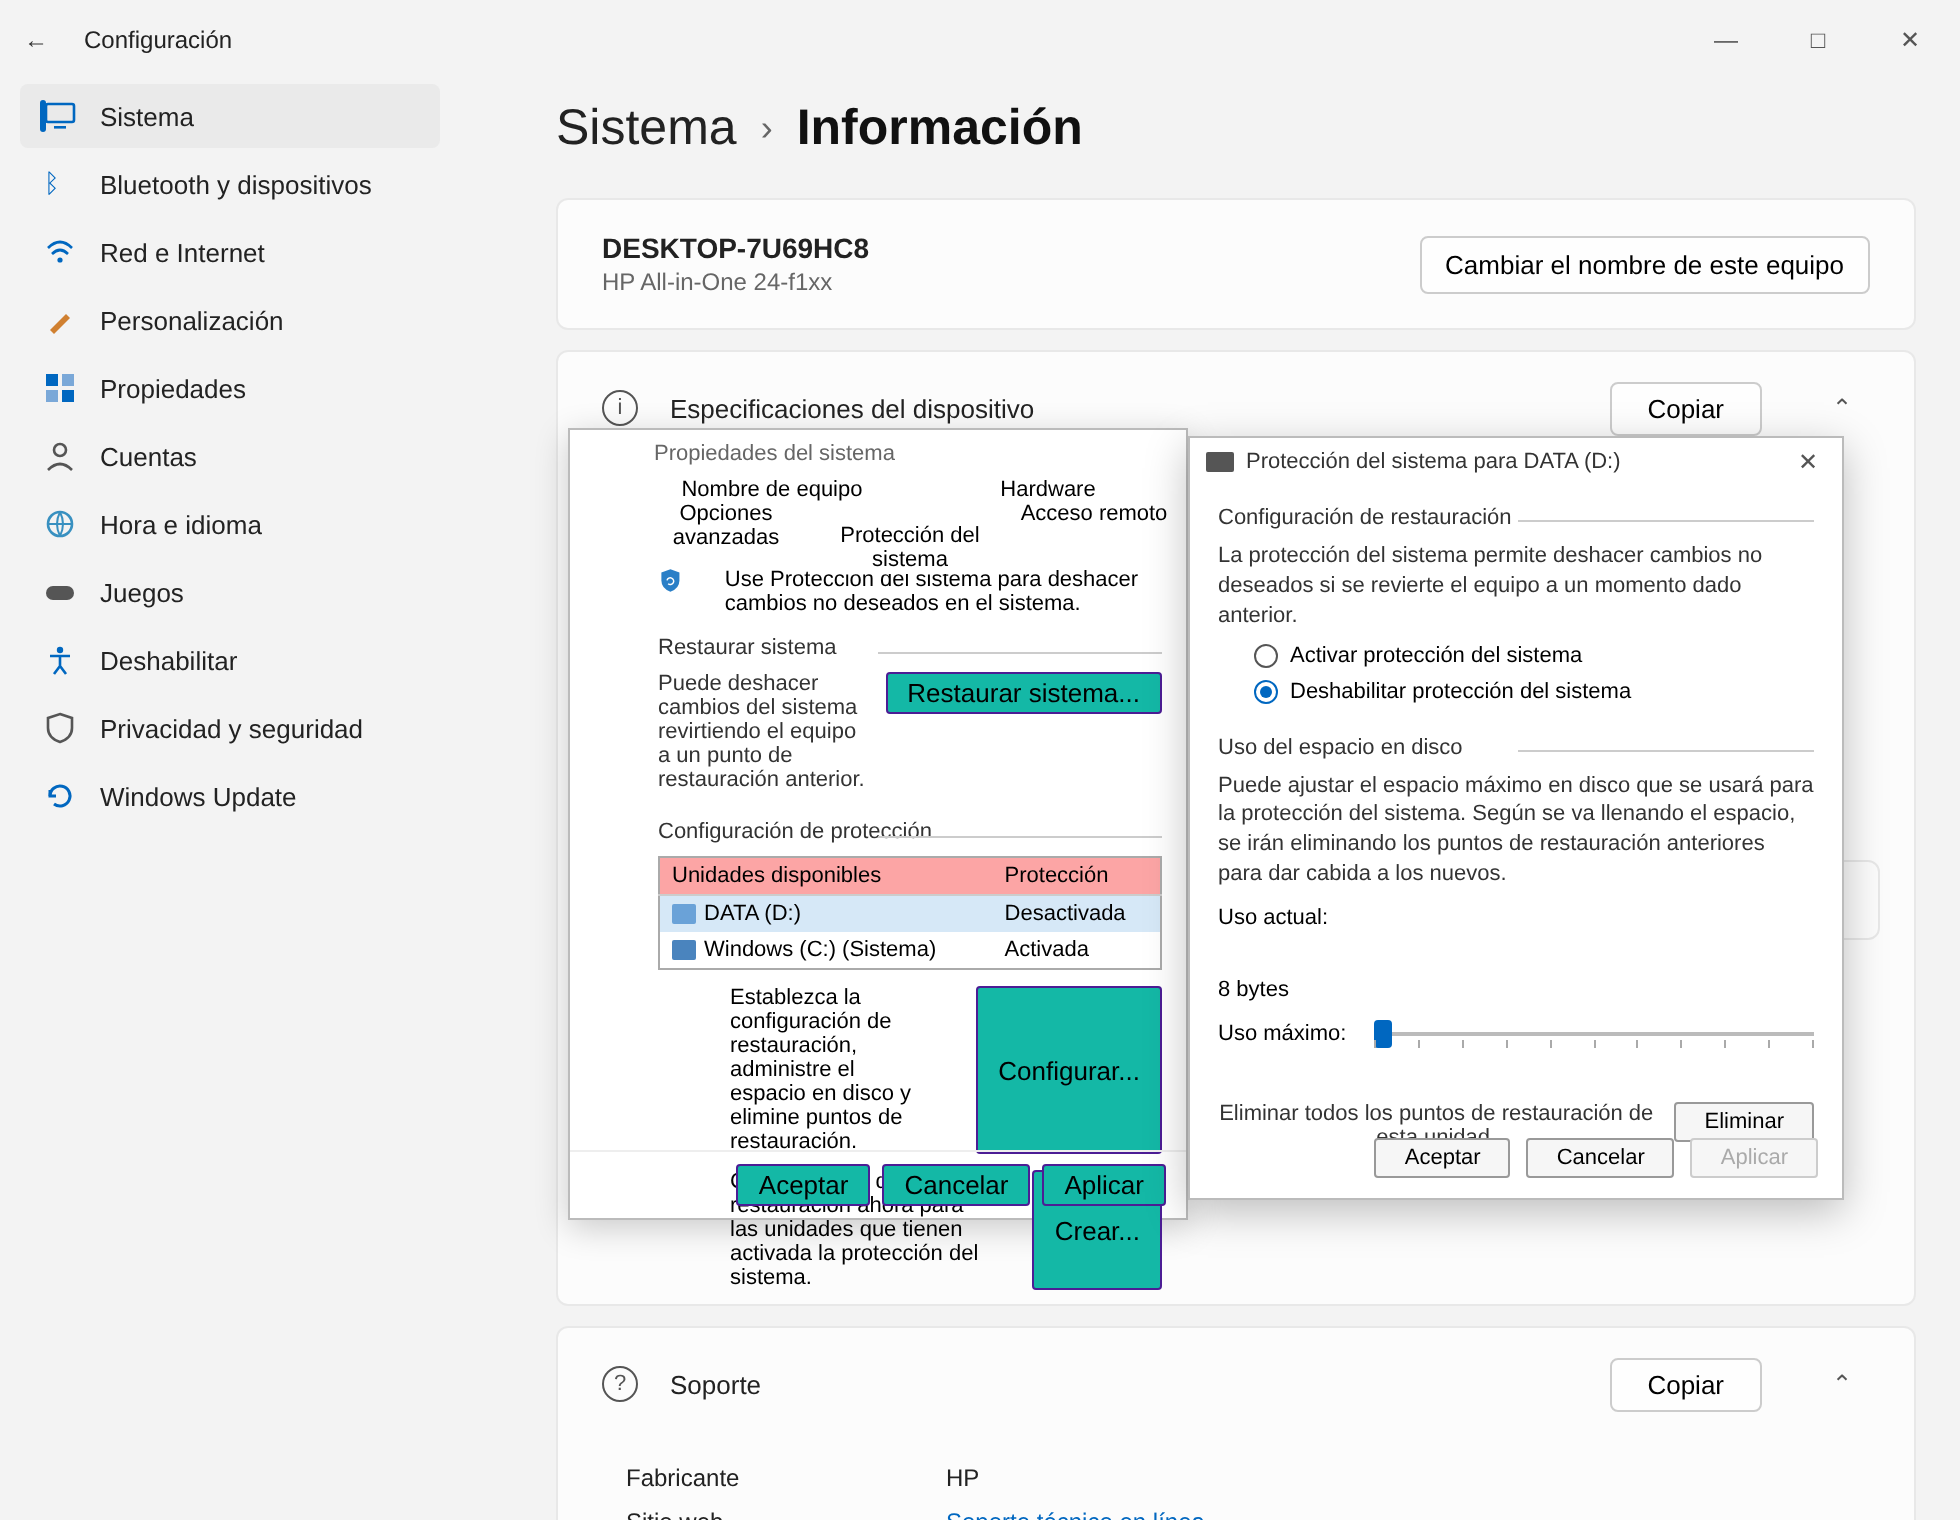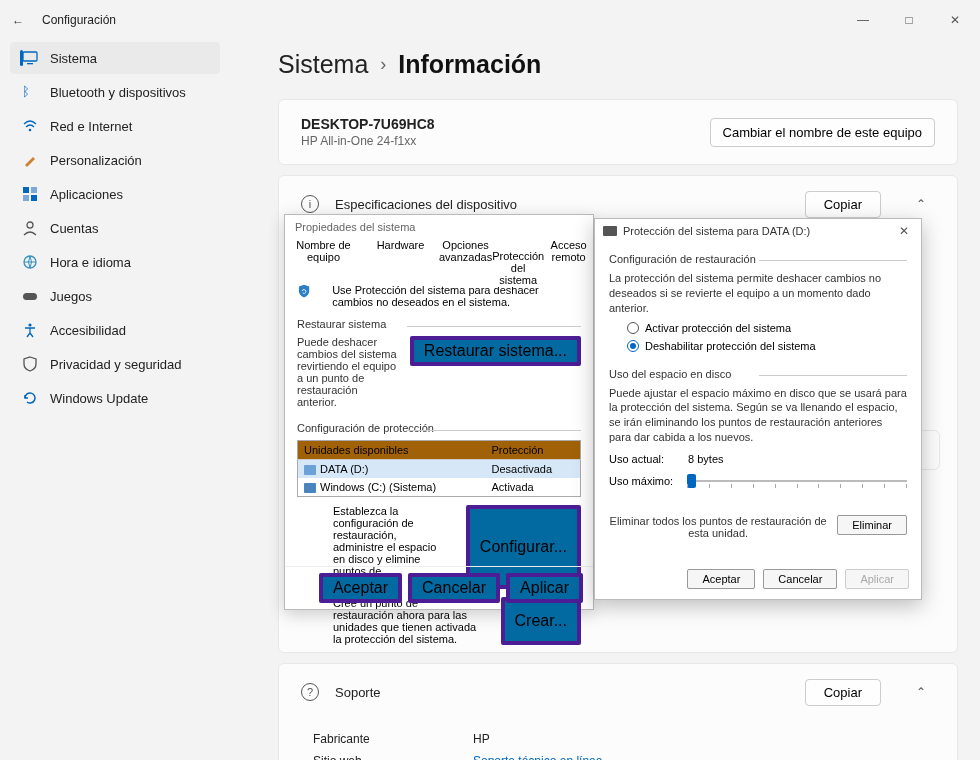--- a/index.html
+++ b/index.html
@@ -41,36 +41,36 @@
   .sect-header .copy-btn { margin-left:auto; padding:5px 18px; border:1px solid #ccc; background:#fefefe; border-radius:4px; font-size:13px; }
   .sect-header .chev { width:28px; height:28px; display:flex; align-items:center; justify-content:center; margin-left:10px; color:#555; font-size:12px; }
 
   .sect-body { padding:4px 34px 18px 34px; font-size:12px; color:#333; }
   .kvrow { display:flex; margin-top:8px; }
   .kvrow .k { width:160px; color:#222; }
   .kvrow .v { color:#222; }
   .kvrow .v.link { color:#0067c0; }
 
   
-  .dlg1 { position:absolute; left:284px; top:214px; width:310px; height:396px; background:#fff; border:1px solid #bbb; box-shadow:0 4px 16px rgba(0,0,0,.2); font-size:11px; }
+  .dlg1 { position:absolute; left:284px; top:214px; width:310px; height:396px; background:#fff; border:1px solid #bbb; box-shadow:0 4px 16px rgba(0,0,0,.2); font-size:11px;padding-left:32px; }
   .dlg1-title { padding:6px 10px; font-size:11px; color:#666; }
-  .dlg1-tabs-wrap { display:flex; flex-direction:row; width:100%; }
+  .dlg1-tabs-wrap { display:flex; flex-direction:column; width:100%; }
   .dlg1-tabs-wrap .row { display:flex; width:100%; }
   .dlg1-tabs-wrap .row .tab { flex:1; text-align:center; }
   .dlg1-tabs-wrap .row .tab.active { background:#fff; border-bottom:1px solid #fff; position:relative; top:11px; }
   .dlg1-body { padding:8px 12px; }
   .dlg1-body .intro { display:flex; gap:21px; align-items:flex-start; }
   .dlg1-body .intro .shield { width:22px; height:22px; }
   .dlg1 .group-title { font-size:11px; color:#333; margin-top:10px; padding-bottom:2px; position:relative; }
   .dlg1 .group-title::after { content:""; position:absolute; left:110px; right:0; top:8px; height:1px; background:#ccc; }
   .dlg1 .rst-desc { font-size:11px; color:#333; margin-top:4px; display:flex; gap:10px; align-items:flex-start; }
-  .dlg1 .btn { padding:2px 10px; border:4px solid #4c1d95; background:#0369a1; font-size:16px; border-radius:2px; }
+  .dlg1 .btn { padding:2px 10px; border:1px solid #4c1d95; background:#14b8a6; font-size:13px; border-radius:2px; }
   .dlg1 table { width:100%; border:1px solid #aaa; border-collapse:collapse; font-size:11px; margin-top:4px; }
   .dlg1 th, .dlg1 td { text-align:left; padding:3px 6px; }
-  .dlg1 th { background:#a16207; border-bottom:1px solid #ccc; font-weight:normal; }
+  .dlg1 th { background:#fca5a5; border-bottom:1px solid #ccc; font-weight:normal; }
   .dlg1 tr.sel td { background:#d6e8f7; }
   .dlg1 .cfg-desc { display:flex; gap:20px; margin-top:8px; font-size:11px;margin-left:36px; }
   .dlg1 .cfg-desc .txt { flex:1; }
   .dlg1-footer { display:flex; gap:6px; justify-content:flex-end; padding:6px 10px; border-top:1px solid #eee; position:absolute; bottom:0; left:0; right:0; }
   .dlg1 .drive-ico { display:inline-block; width:12px; height:10px; background:#6aa2d8; margin-right:4px; border-radius:1px; vertical-align:middle; }
 
   
   .dlg2 { position:absolute; left:594px; top:218px; width:328px; height:382px; background:#fff; border:1px solid #bbb; box-shadow:0 6px 20px rgba(0,0,0,.25); font-size:11px; }
   .dlg2-title { display:flex; align-items:center; padding:5px 8px; }
   .dlg2-title .dsk { width:14px; height:10px; background:#555; margin-right:6px; border-radius:1px; }
@@ -78,21 +78,21 @@
   .dlg2-title .x { margin-left:auto; font-size:12px; color:#555; padding:0 4px; }
   .dlg2-body { padding:6px 14px; }
   .dlg2 .grp { margin-top:4px; }
   .dlg2 .grp .gt { font-size:11px; color:#333; position:relative; padding-bottom:2px; }
   .dlg2 .grp .gt::after { content:""; position:absolute; left:150px; right:0; top:7px; height:1px; background:#ccc; }
   .dlg2 .gtxt { font-size:11px; color:#333; margin-top:4px; line-height:1.35; }
   .dlg2 .radio { display:flex; align-items:center; gap:6px; margin-top:6px; margin-left:18px; }
   .dlg2 .radio .r { width:12px; height:12px; border:1px solid #555; border-radius:50%; display:flex; align-items:center; justify-content:center; }
   .dlg2 .radio .r.sel { border-color:#0067c0; }
   .dlg2 .radio .r.sel::after { content:""; width:6px; height:6px; background:#0067c0; border-radius:50%; }
-  .dlg2 .usage { display:flex; gap:24px; margin-top:8px; }
+  .dlg2 .usage { display:flex; gap:24px; margin-top:8px;flex-direction:column; }
   .dlg2 .slider-wrap { display:flex; align-items:center; gap:14px; margin-top:6px; }
   .dlg2 .slider { position:relative; flex:1; height:20px; }
   .dlg2 .slider .track { position:absolute; left:0; right:0; top:9px; height:2px; background:#bbb; }
   .dlg2 .slider .thumb { position:absolute; left:0; top:3px; width:9px; height:14px; background:#0067c0; border-radius:2px; }
   .dlg2 .slider .ticks { position:absolute; left:0; right:0; top:13px; display:flex; justify-content:space-between; }
   .dlg2 .slider .ticks span { width:1px; height:4px; background:#aaa; }
   .dlg2 .delrow { display:flex; align-items:flex-start; gap:10px; margin-top:24px; }
   .dlg2 .delrow .dt { flex:1; font-size:11px; color:#333;text-align:center; }
   .dlg2 .btn { padding:3px 14px; border:1px solid #999; background:#f6f6f6; font-size:11px; border-radius:2px; }
   .dlg2-footer { position:absolute; bottom:10px; right:12px; display:flex; gap:8px; }
@@ -141,21 +141,21 @@
           </svg></span>
       <span>Personalización</span>
     </div>
     <div class="nav-item">
       <span class="ico"><svg viewBox="0 0 16 16">
             <rect x="1" y="1" width="6" height="6" fill="#0067c0"></rect>
             <rect x="9" y="1" width="6" height="6" fill="#7aa8d8"></rect>
             <rect x="1" y="9" width="6" height="6" fill="#7aa8d8"></rect>
             <rect x="9" y="9" width="6" height="6" fill="#0067c0"></rect>
           </svg></span>
-      <span>Aplicaciones</span>
+      <span>Propiedades</span>
     </div>
     <div class="nav-item">
       <span class="ico"><svg viewBox="0 0 16 16">
             <circle cx="8" cy="5" r="3" fill="none" stroke="#555" stroke-width="1.3"></circle>
             <path d="M2 15 Q8 9 14 15" fill="none" stroke="#555" stroke-width="1.3"></path>
           </svg></span>
       <span>Cuentas</span>
     </div>
     <div class="nav-item">
       <span class="ico"><svg viewBox="0 0 16 16">
@@ -168,21 +168,21 @@
       <span class="ico"><svg viewBox="0 0 16 16">
             <rect x="1" y="5" width="14" height="7" rx="3.5" fill="#555"></rect>
           </svg></span>
       <span>Juegos</span>
     </div>
     <div class="nav-item">
       <span class="ico"><svg viewBox="0 0 16 16">
             <circle cx="8" cy="3" r="1.6" fill="#0067c0"></circle>
             <path d="M3 6 L13 6 M8 6 L8 11 M8 11 L5 15 M8 11 L11 15" stroke="#0067c0" stroke-width="1.3" fill="none"></path>
           </svg></span>
-      <span>Accesibilidad</span>
+      <span>Deshabilitar</span>
     </div>
     <div class="nav-item">
       <span class="ico"><svg viewBox="0 0 16 16">
             <path d="M8 1 L14 3 L14 8 Q14 13 8 15 Q2 13 2 8 L2 3 Z" fill="none" stroke="#555" stroke-width="1.3"></path>
           </svg></span>
       <span>Privacidad y seguridad</span>
     </div>
     <div class="nav-item">
       <span class="ico"><svg viewBox="0 0 16 16">
             <path d="M3 8 A5 5 0 1 1 5 12" fill="none" stroke="#0067c0" stroke-width="1.5"></path>

